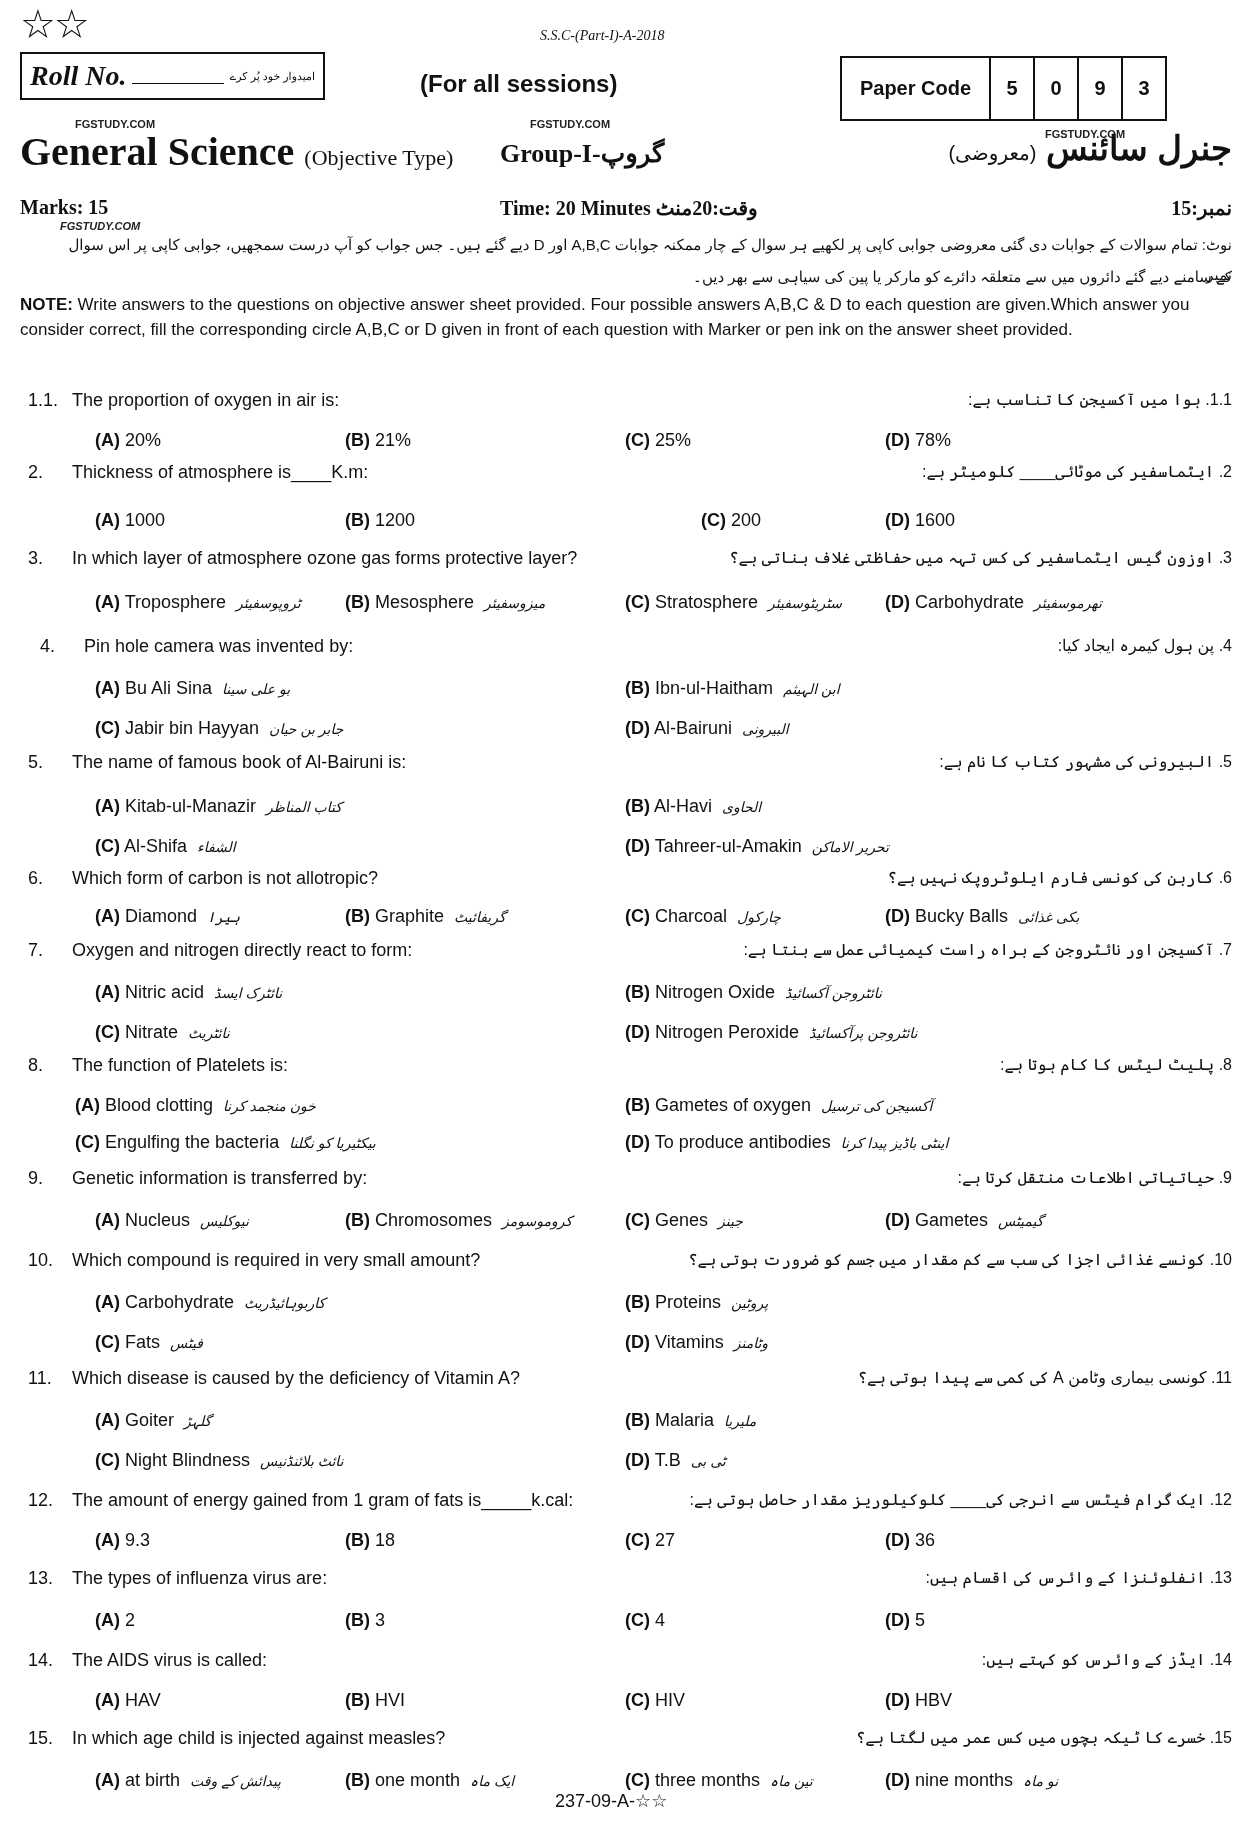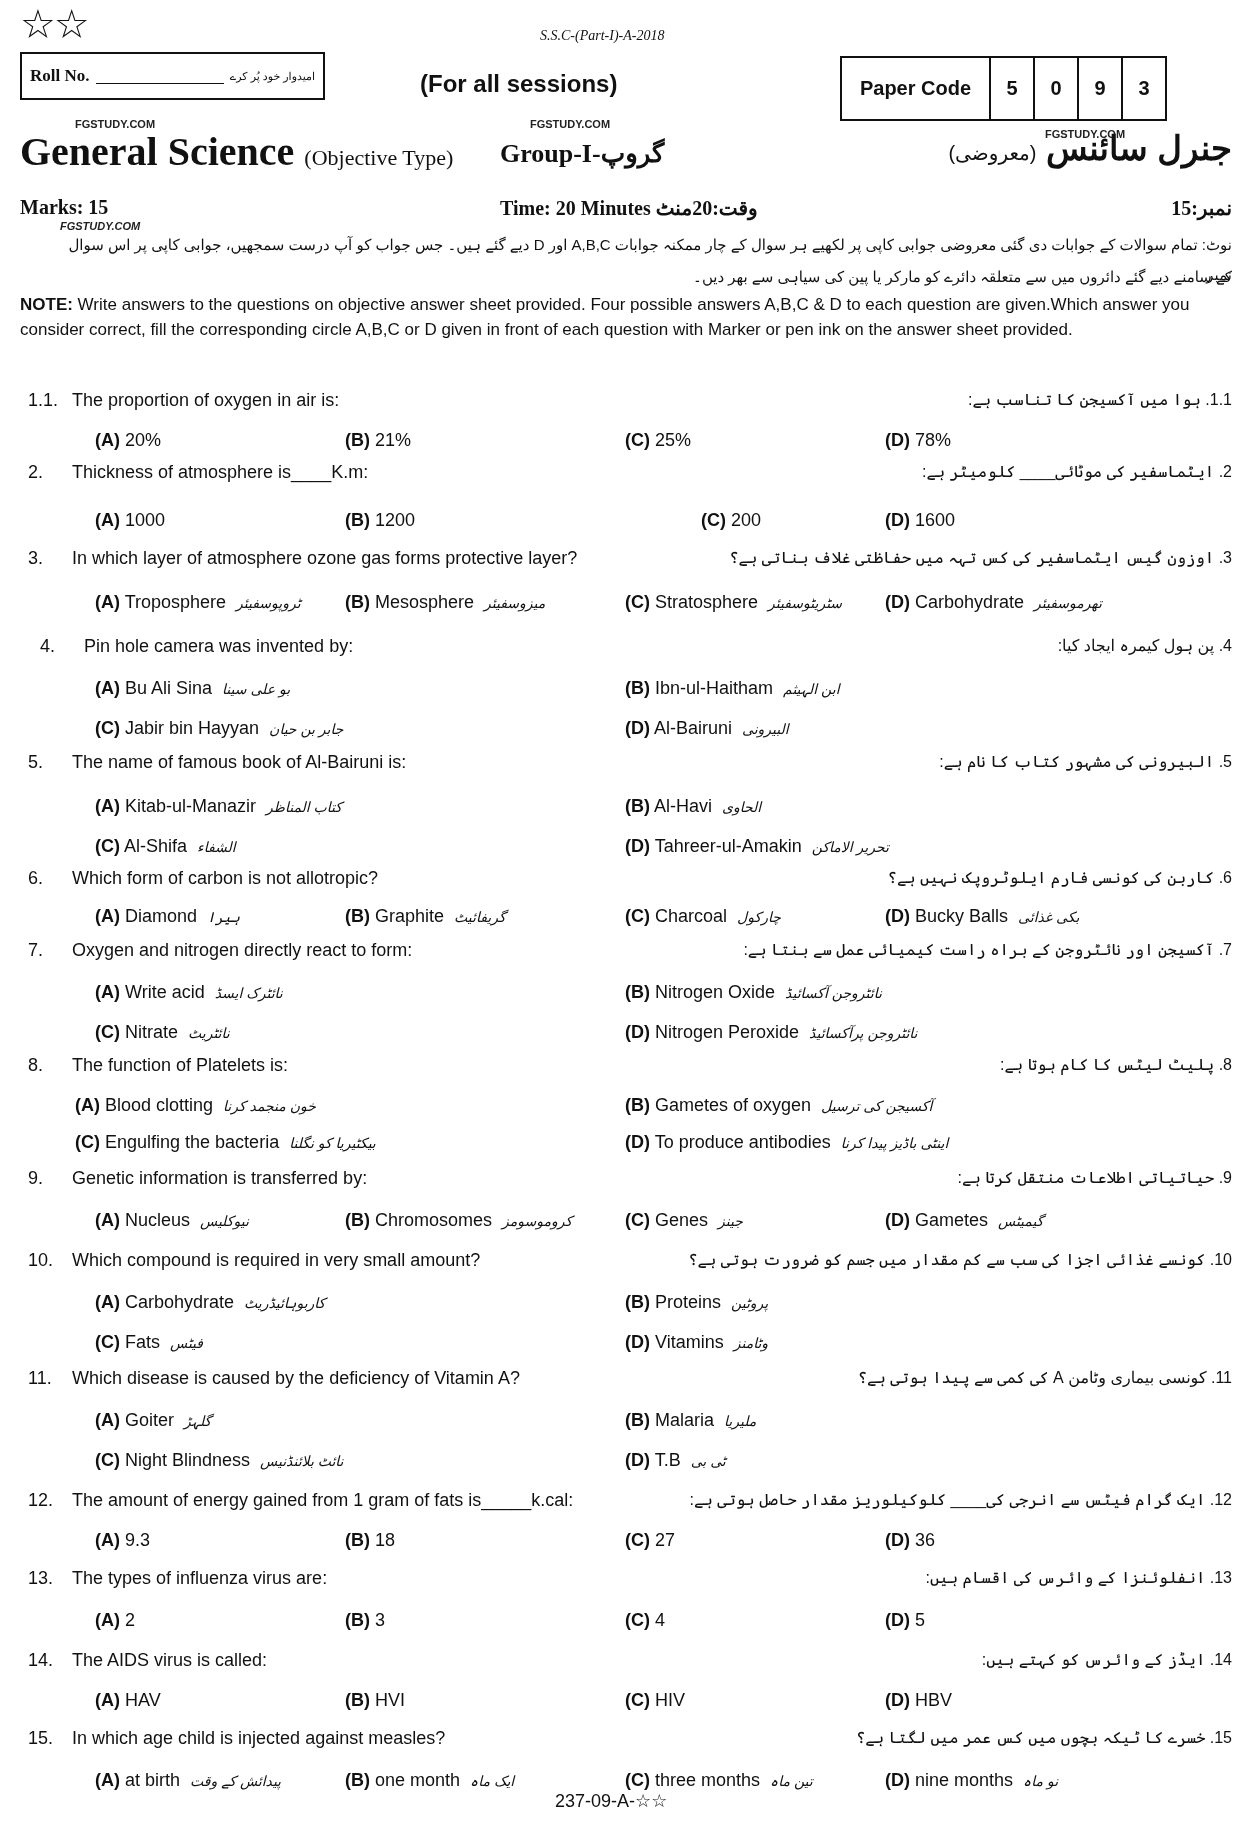--- a/index.html
+++ b/index.html
@@ -1,21 +1,21 @@
 <!DOCTYPE html>
 <html><head>
 <meta charset="utf-8">
 <style>
   * { box-sizing: border-box; margin: 0; padding: 0; }
   body { width: 1250px; height: 1830px; background: #ffffff; color: #111; font-family: "Liberation Sans", sans-serif; position: relative; overflow: hidden; }
   .abs { position: absolute; }
   .stars { left: 20px; top: 4px; font-size: 40px; letter-spacing: -2px; line-height: 40px; font-family: "DejaVu Sans", sans-serif; }
   .ref { left: 540px; top: 28px; font-family: "Liberation Serif", serif; font-style: italic; font-size: 14px; }
   .rollbox { left: 20px; top: 52px; width: 305px; height: 48px; border: 2px solid #111; display: flex; align-items: center; padding-left: 8px; }
-  .rollbox .rl { font-family: "Liberation Serif", serif; font-weight: bold; font-size: 17px; }
+  .rollbox .rl { font-family: "Liberation Serif", serif; font-style: italic; font-weight: bold; font-size: 28px; }
   .rollbox .line { flex: 1; border-bottom: 1.5px solid #111; height: 1px; margin: 14px 6px 0; }
   .rollbox .ur { font-size: 11px; margin-right: 8px; direction: rtl; }
   .sessions { left: 420px; top: 70px; font-size: 24px; font-weight: bold; }
   .codebox { left: 840px; top: 56px; height: 65px; display: flex; border: 2px solid #111; }
   .codebox > div { border-left: 2px solid #111; display: flex; align-items: center; justify-content: center; font-weight: bold; font-size: 20px; }
   .codebox > div:first-child { border-left: none; width: 147px; }
   .codebox > .dg { width: 44px; }
   .wm { font-size: 11px; font-weight: bold; color: #222; }
   .wm-i { font-style: italic; }
   .title { left: 20px; top: 128px; font-family: "Liberation Serif", serif; font-weight: bold; font-size: 40px; white-space: nowrap; }
@@ -122,21 +122,21 @@
     <div class="abs opt" style="left: 95px; top: 836px;"><span class="ol">(C)</span> <span>Al-Shifa</span><span class="ou">الشفاء</span></div>
     <div class="abs opt" style="left: 625px; top: 836px;"><span class="ol">(D)</span> <span>Tahreer-ul-Amakin</span><span class="ou">تحریر الاماکن</span></div>
     <div class="abs q" style="top: 868px;"><span class="n">6.</span><span>Which form of carbon is not allotropic?</span></div>
     <div class="abs qur" style="top: 868px;"><span>6</span>. <span>کاربن کی کونسی فارم ایلوٹروپک نہیں ہے؟</span></div>
     <div class="abs opt" style="left: 95px; top: 906px;"><span class="ol">(A)</span> <span>Diamond</span><span class="ou">ہیرا</span></div>
     <div class="abs opt" style="left: 345px; top: 906px;"><span class="ol">(B)</span> <span>Graphite</span><span class="ou">گریفائیٹ</span></div>
     <div class="abs opt" style="left: 625px; top: 906px;"><span class="ol">(C)</span> <span>Charcoal</span><span class="ou">چارکول</span></div>
     <div class="abs opt" style="left: 885px; top: 906px;"><span class="ol">(D)</span> <span>Bucky Balls</span><span class="ou">بکی غذائی</span></div>
     <div class="abs q" style="top: 940px;"><span class="n">7.</span><span>Oxygen and nitrogen directly react to form:</span></div>
     <div class="abs qur" style="top: 940px;"><span>7</span>. <span>آکسیجن اور نائٹروجن کے براہ راست کیمیائی عمل سے بنتا ہے:</span></div>
-    <div class="abs opt" style="left: 95px; top: 982px;"><span class="ol">(A)</span> <span>Write acid</span><span class="ou">نائٹرک ایسڈ</span></div>
+    <div class="abs opt" style="left: 95px; top: 982px;"><span class="ol">(A)</span> <span>Nitric acid</span><span class="ou">نائٹرک ایسڈ</span></div>
     <div class="abs opt" style="left: 625px; top: 982px;"><span class="ol">(B)</span> <span>Nitrogen Oxide</span><span class="ou">نائٹروجن آکسائیڈ</span></div>
     <div class="abs opt" style="left: 95px; top: 1022px;"><span class="ol">(C)</span> <span>Nitrate</span><span class="ou">نائٹریٹ</span></div>
     <div class="abs opt" style="left: 625px; top: 1022px;"><span class="ol">(D)</span> <span>Nitrogen Peroxide</span><span class="ou">نائٹروجن پرآکسائیڈ</span></div>
     <div class="abs q" style="top: 1055px;"><span class="n">8.</span><span>The function of Platelets is:</span></div>
     <div class="abs qur" style="top: 1055px;"><span>8</span>. <span>پلیٹ لیٹس کا کام ہوتا ہے:</span></div>
     <div class="abs opt" style="left: 75px; top: 1095px;"><span class="ol">(A)</span> <span>Blood clotting</span><span class="ou">خون منجمد کرنا</span></div>
     <div class="abs opt" style="left: 625px; top: 1095px;"><span class="ol">(B)</span> <span>Gametes of oxygen</span><span class="ou">آکسیجن کی ترسیل</span></div>
     <div class="abs opt" style="left: 75px; top: 1132px;"><span class="ol">(C)</span> <span>Engulfing the bacteria</span><span class="ou">بیکٹیریا کو نگلنا</span></div>
     <div class="abs opt" style="left: 625px; top: 1132px;"><span class="ol">(D)</span> <span>To produce antibodies</span><span class="ou">اینٹی باڈیز پیدا کرنا</span></div>
     <div class="abs q" style="top: 1168px;"><span class="n">9.</span><span>Genetic information is transferred by:</span></div>

